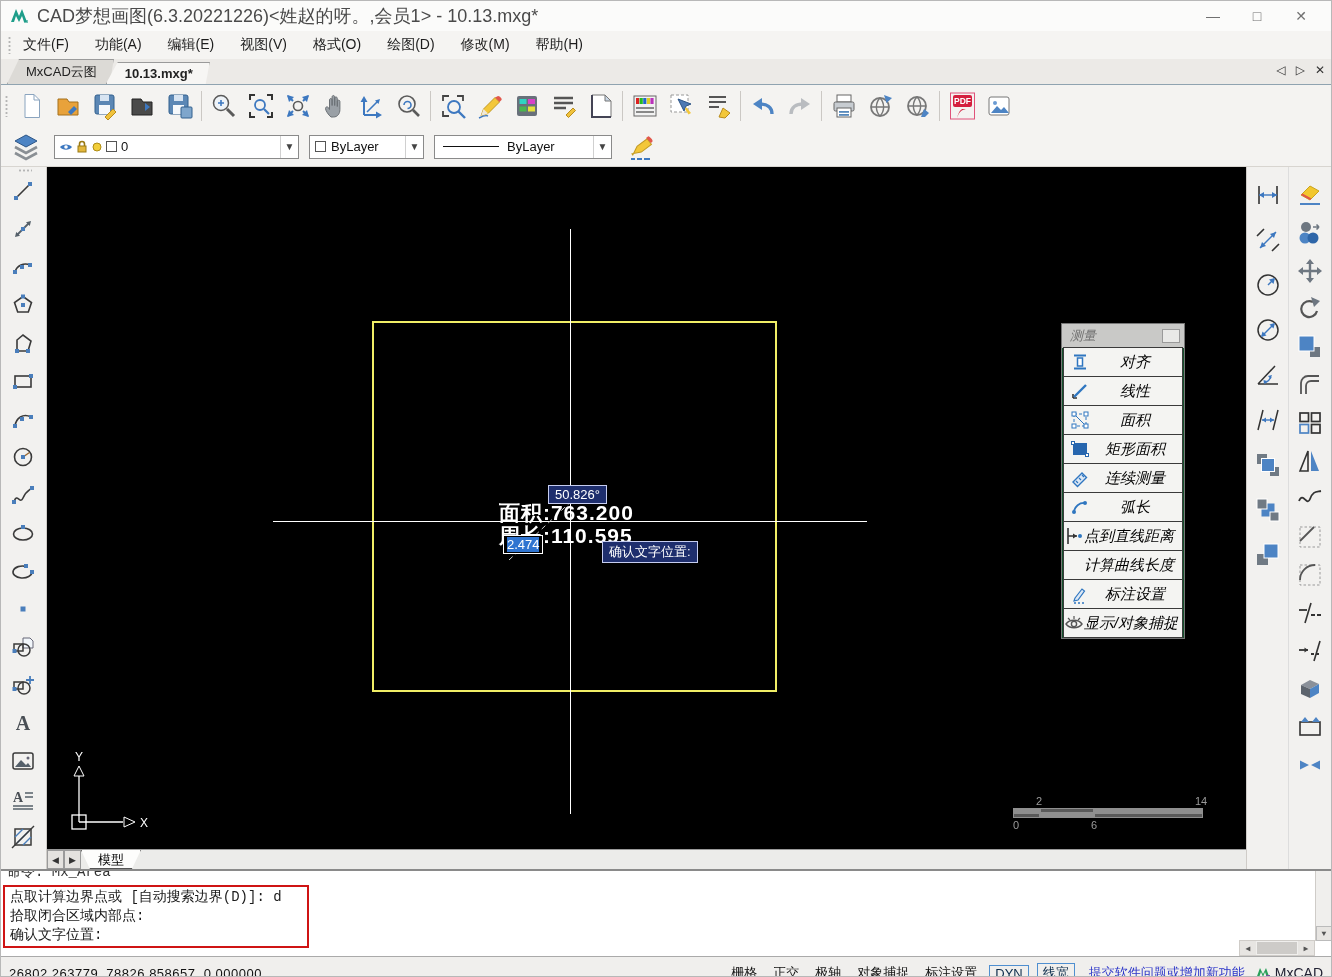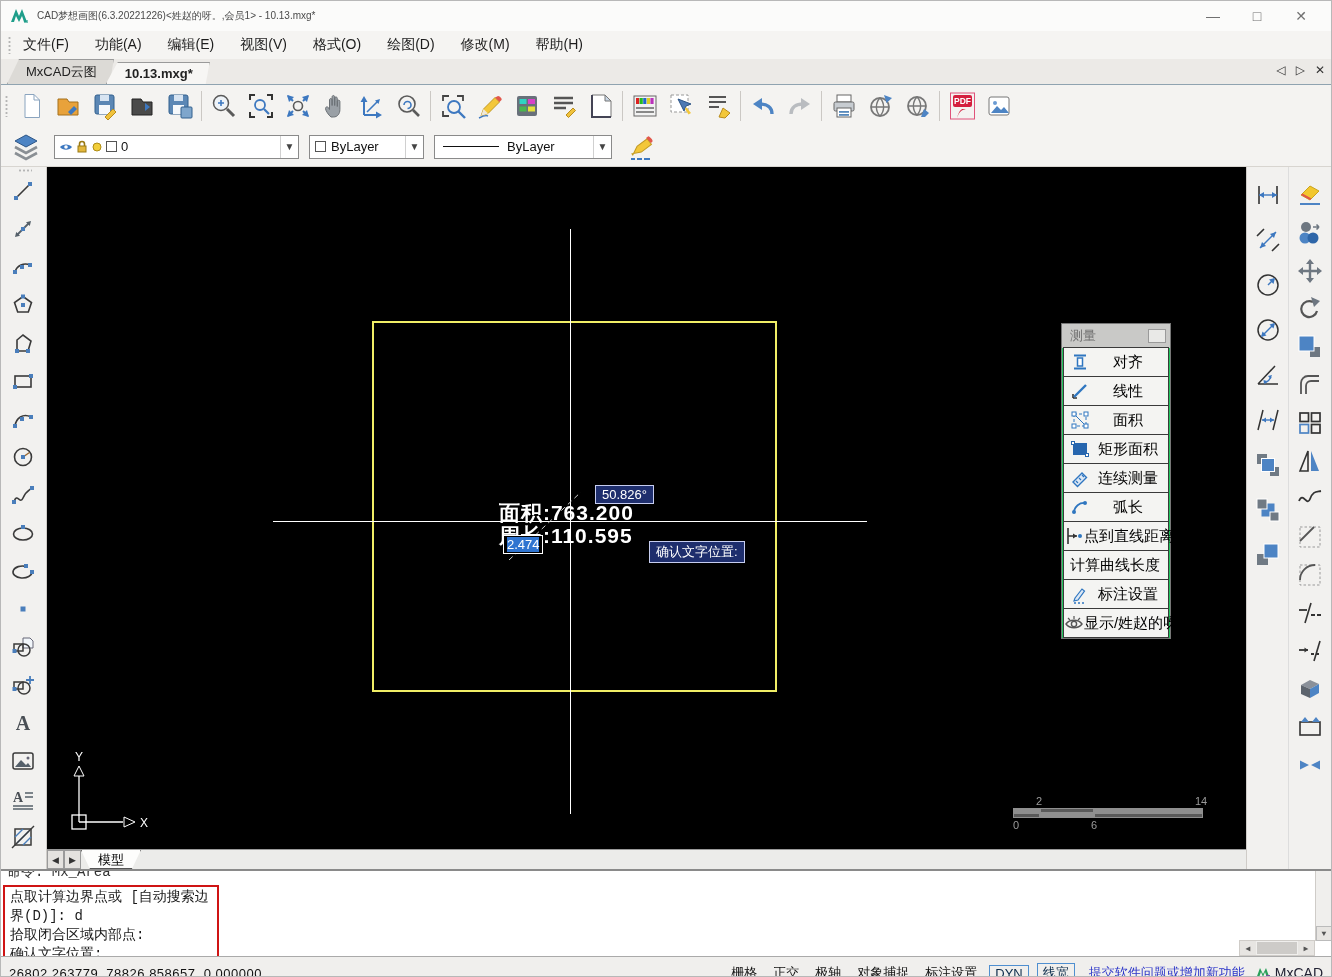--- a/index.html
+++ b/index.html
@@ -2,21 +2,21 @@
 <html><head>
 <meta charset="utf-8">
 <style>
   * { box-sizing: border-box; margin: 0; padding: 0; }
   body { font-family: "Liberation Sans", "DejaVu Sans", sans-serif; background:#888; }
   #app { position:relative; width:1332px; height:977px; background:#f0efed; overflow:hidden; border:1px solid #b8b8b8; }
 
   
   #titlebar { height:30px; display:flex; align-items:center; background:#fbfbfa; padding:0 8px; }
   #titlebar .app-icon { width:20px; height:20px; margin-right:8px; }
-  #titlebar .title { font-size:10px; color:#4a4a4a; flex:1; }
+  #titlebar .title { font-size:18px; color:#4a4a4a; flex:1; }
   #titlebar .winbtn { width:44px; text-align:center; color:#707070; font-size:14px; cursor:default; }
 
   
   #menubar { height:28px; display:flex; align-items:center; gap:26px; padding-left:22px; font-size:14px; color:#1d1d1d; background:#f5f4f2; position:relative;}
   #menubar:before { content:""; position:absolute; left:7px; top:5px; width:3px; height:18px;
      background-image:radial-gradient(circle,#b5b5b5 1px,transparent 1.2px); background-size:3px 4px; }
   .menu-item { cursor:default; }
 
   
   #tabbar { height:26px; background:#eceae7; border-bottom:1px solid #8fa3b0; display:flex; align-items:flex-end; padding-left:6px; position:relative; }
@@ -54,52 +54,52 @@
   #right-tools { width:85px; background:#f2f1ef; border-left:1px solid #cfccc8; display:flex; }
   .rcol { display:flex; flex-direction:column; align-items:center; }
   #rcol-dim { width:42px; gap:17px; padding-top:14px; border-right:1px solid #ddd;}
   #rcol-mod { width:42px; gap:10px; padding-top:14px; }
 
   
   #boundary-rect { position:absolute; left:325px; top:154px; width:405px; height:371px; border:2px solid #f0ee66; }
   #crosshair-v { position:absolute; left:523px; top:62px; width:1px; height:585px; background:#fff; }
   #crosshair-h { position:absolute; left:226px; top:354px; width:594px; height:1px; background:#fff; }
   #measure-text { position:absolute; left:452px; top:334px; color:#fff; font-size:21px; line-height:23px; letter-spacing:1px; font-weight:bold; white-space:nowrap; }
-  .dyn-tip { position:absolute; background:#1e2e6d; border:1px solid #c6cdf0; color:#fff; font-size:13px; padding:1px 6px; white-space:nowrap;margin-left:47px; }
+  .dyn-tip { position:absolute; background:#1e2e6d; border:1px solid #c6cdf0; color:#fff; font-size:13px; padding:1px 6px; white-space:nowrap; }
   #tip-angle { left:501px; top:318px; }
   #tip-prompt { left:555px; top:374px; }
   #dyn-input { position:absolute; left:456px; top:368px; border:1px solid #fff; background:#000; padding:1px 3px; font-size:13px; }
   #dyn-input span { background:#2f74d0; color:#fff; }
   #connector { position:absolute; left:450px; top:315px; }
   #ucs-icon { position:absolute; left:10px; top:583px; }
   
   #scalebar { position:absolute; left:966px; top:628px; width:200px; height:36px; font-size:11px; color:#9a9a9a; }
   #scalebar .row1 { position:absolute; left:0; top:13px; width:190px; height:5px; }
   #scalebar .row2 { position:absolute; left:0; top:18px; width:190px; height:5px; }
   .segd { position:absolute; top:0; height:5px; background:#8f8f8f; }
   .segl { position:absolute; top:0; height:5px; background:#5a5a5a; border:1px solid #8f8f8f;}
   #scalebar .lb { position:absolute; }
 
   
-  #measure-panel { position:absolute; left:1014px; top:156px; width:110px; background:#22c55e; border:1px solid #777; box-shadow:2px 2px 4px rgba(0,0,0,.5); }
+  #measure-panel { position:absolute; left:1014px; top:156px; width:124px; background:#14532d; border:1px solid #777; box-shadow:2px 2px 4px rgba(0,0,0,.5);font-style:italic; }
   #measure-panel .ptitle { height:24px; display:flex; align-items:center; padding:0 4px 0 8px; color:#707070; font-size:13px; background:#c9c9c7; }
   #measure-panel .pbtn { margin-left:auto; width:18px; height:14px; background:#e9e9e7; border:1px solid #9a9a9a; }
   .mrow { display:flex; align-items:center; height:30px; border:1px solid #3a3a3a; margin:-1px 1px 0 1px; background:#f4f4f2; font-size:15px; color:#000; }
   .mrow .mico { width:32px; display:flex; justify-content:center; }
   .mrow .mlabel { flex:1; text-align:center; padding-right:8px; white-space:nowrap; }
 
   
   #model-strip { height:20px; background:#ececea; border-top:1px solid #9a9a9a; display:flex; align-items:stretch; font-size:12px; }
   .mnav { width:17px; display:flex; align-items:center; justify-content:center; border:1px solid #9a9a9a; background:#e4e2df; color:#333; font-size:9px; }
   .model-tab { padding:1px 16px; background:#fdfdfc; border:1px solid #555; border-top:none; clip-path:polygon(0 0,100% 0,calc(100% - 9px) 100%,9px 100%); font-size:13px; color:#000; }
 
   
   #command { position:relative; height:87px; background:#fff; border-top:2px solid #8a8a8a; overflow:hidden; font-size:14px; color:#1a1a1a;font-family:Liberation Mono, monospace; }
   #cmd-history { margin:-8px 0 0 6px; color:#333; }
-  #cmd-box { margin:4px 16px 0 2px; width:216px; border:2px solid #cf1414; padding:1px 5px; line-height:19px; }
+  #cmd-box { margin:4px 16px 0 2px; width:306px; border:2px solid #cf1414; padding:1px 5px; line-height:19px; }
   #cmd-vscroll { position:absolute; right:0; top:0; width:16px; height:70px; background:#f0efed; border-left:1px solid #cfccc8; }
   #cmd-vscroll .sarrow { position:absolute; bottom:0; left:0; width:16px; height:15px; font-size:8px; color:#555; display:flex; align-items:center; justify-content:center; background:#e7e5e2; border:1px solid #bbb; }
   #cmd-hscroll { position:absolute; right:16px; bottom:0; width:76px; height:16px; background:#f0efed; display:flex; border:1px solid #cfccc8;}
   #cmd-hscroll .harrow { width:16px; display:flex; align-items:center; justify-content:center; font-size:8px; color:#555; background:#e7e5e2; }
   #cmd-hscroll .hthumb { flex:1; background:#cdcbc8; margin:1px; }
 
   
   #statusbar { height:22px; display:flex; align-items:center; background:#f0efed; border-top:1px solid #aaa; font-size:13px; color:#111; padding:16px 8px; }
   #coords { letter-spacing:0.5px; }
   #statusbar .stretch { flex:1; }
@@ -647,21 +647,21 @@
             <span class="mlabel">标注设置</span>
             </div>
           <div class="mrow">
             <span class="mico">
                 <svg width="20" height="20" viewBox="0 0 20 20">
                   <path d="M2 11c3.5-5 12.5-5 16 0-3.5 5-12.5 5-16 0z" fill="none" stroke="#555" stroke-width="1.4"></path>
                   <circle cx="10" cy="11" r="2.6" fill="none" stroke="#555" stroke-width="1.4"></circle>
                   <path d="M4 5l2 2M16 5l-2 2M10 3v3" stroke="#555" stroke-width="1.2"></path>
                 </svg>
               </span>
-            <span class="mlabel">显示/姓赵的呀</span>
+            <span class="mlabel">显示/对象捕捉</span>
             </div>
         </div>
       </div>
 
       <div id="model-strip">
         <span class="mnav">◀</span>
         <span class="mnav">▶</span>
         <span class="model-tab">模型</span>
       </div>
     </div>

